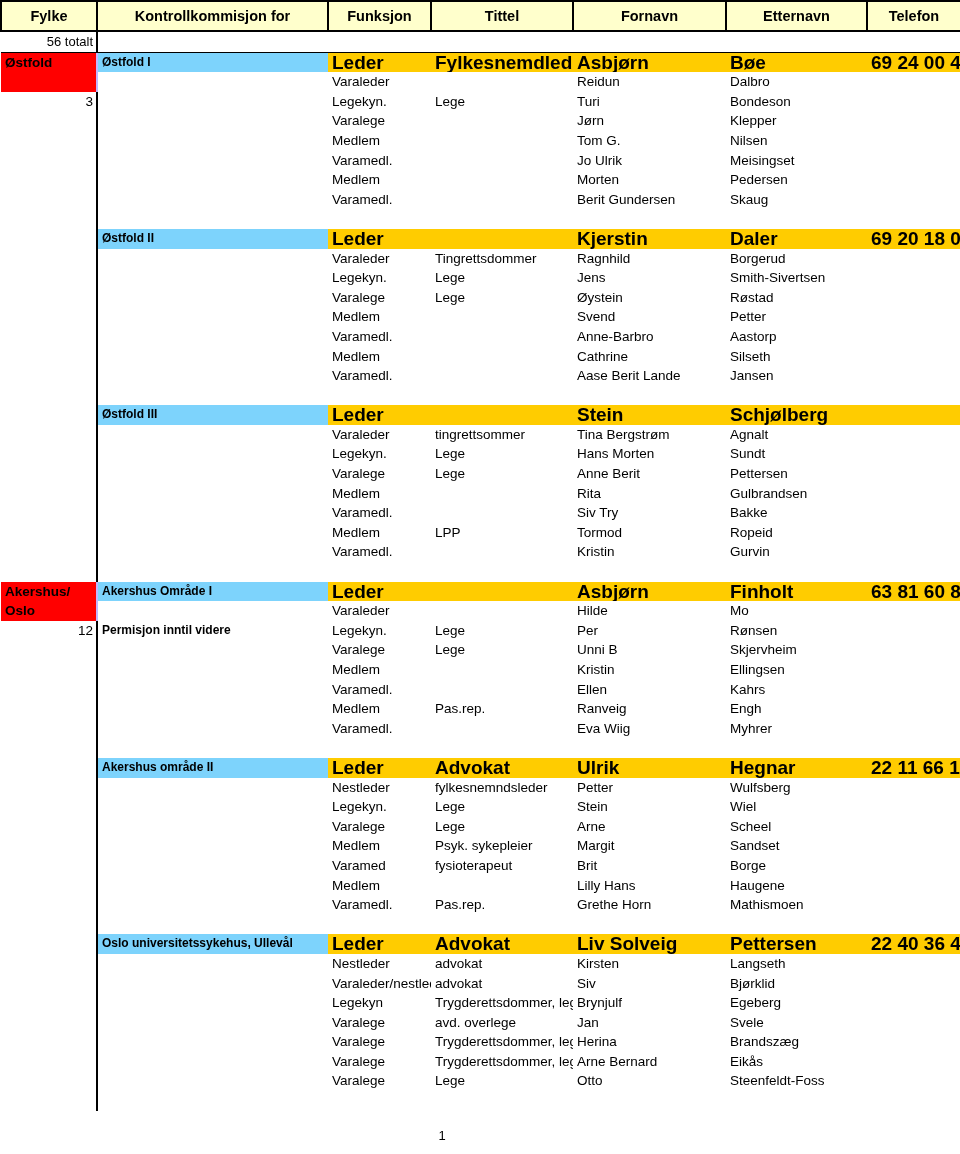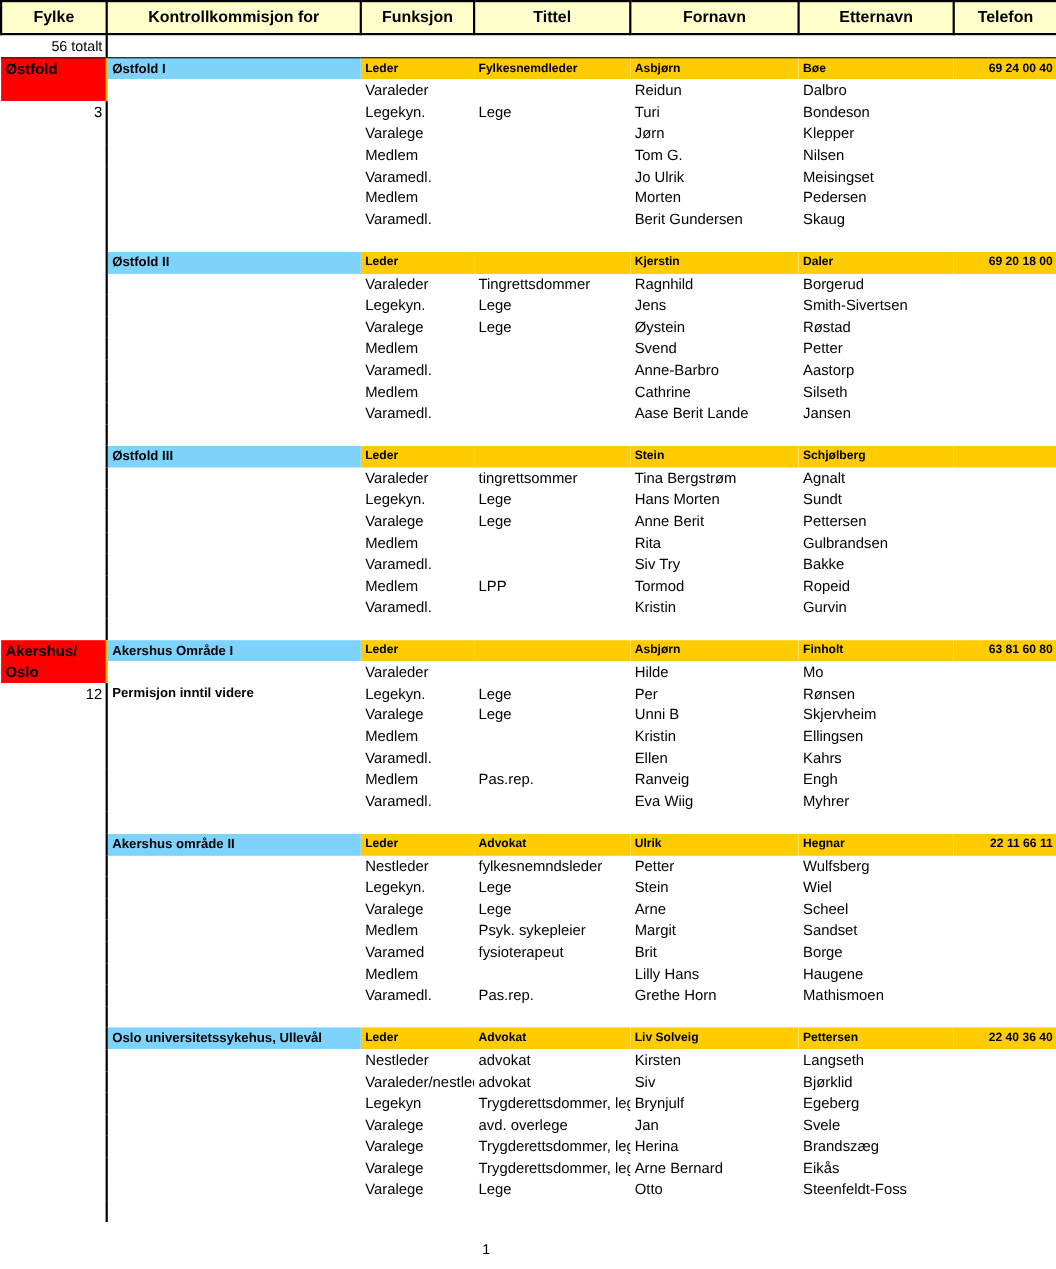--- a/index.html
+++ b/index.html
@@ -69,40 +69,40 @@
   td.totals {
     font-size: 13px;
     border-bottom: 1px solid #000000;
   }
 
   
   td.county {
     background: #ff0000;
     font-weight: bold;
     font-size: 13.5px;
-    border-right: 2px solid #eab308;
+    border-right: 2px solid #c4b5fd;
     vertical-align: top;
     line-height: 19.6px;
     white-space: normal;
   }
   td.county-count {
     border-right: 2px solid #000000;
     font-size: 13.5px;
   }
 
   
   td.kk-band {
     background: #7dd3fc;
     font-weight: bold;
     font-size: 12px;
   }
   td.band {
     background: #ffcc00;
     font-weight: bold;
-    font-size: 11px;
+    font-size: 19px;
   }
   td.band.tlf {
     text-align: right;
   }
 
   td.tlf {
     text-align: right;
     padding-right: 4px;
   }
 

